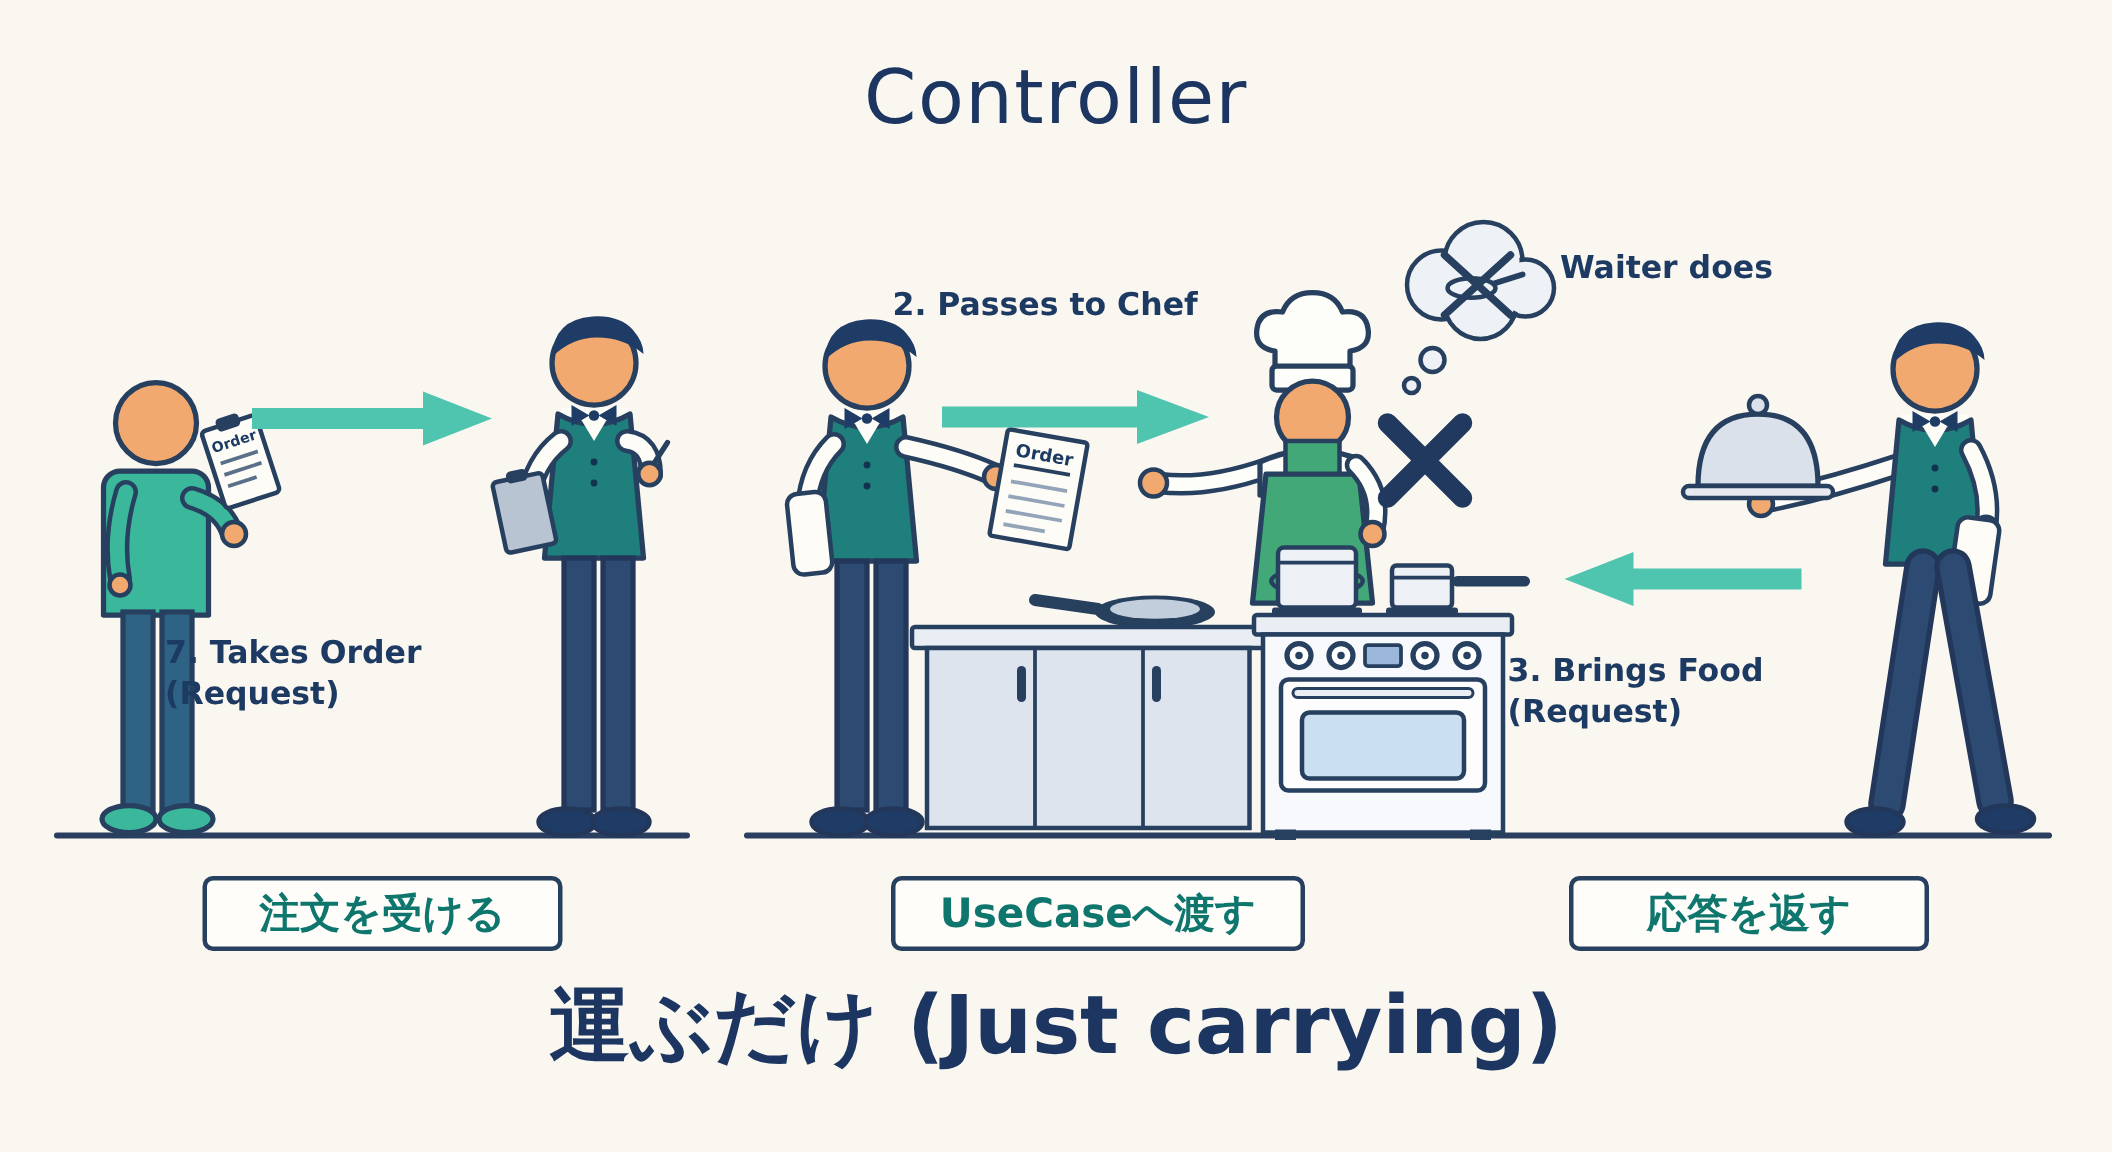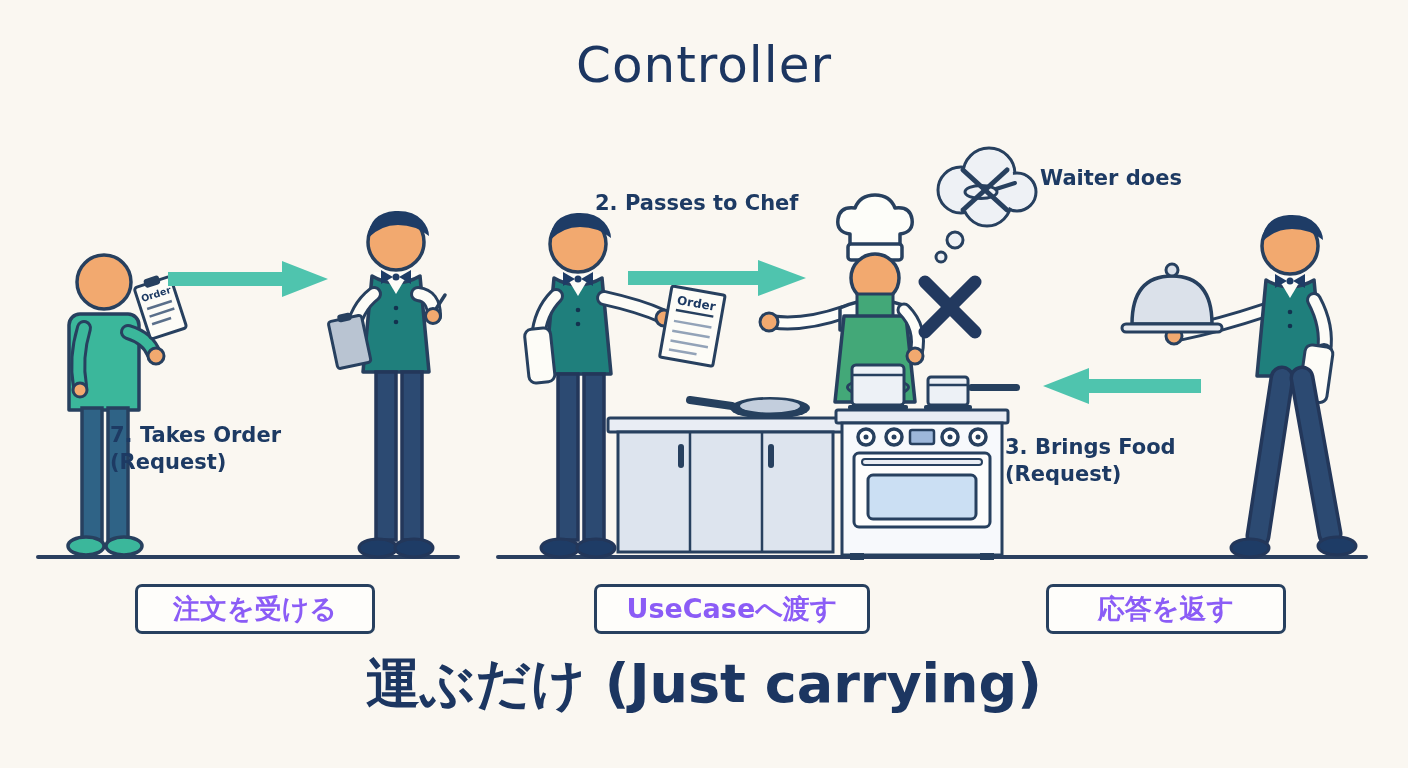--- a/index.html
+++ b/index.html
@@ -13,21 +13,21 @@
   .abs { position:absolute; }
   .title {
     top:36px; left:0; width:100%; text-align:center;
     font-size:50px; font-weight:400; letter-spacing:1px; color:#1c3661;
   }
   .step-label { font-weight:700; font-size:21px; line-height:1.3; color:#1d3a63; }
   .thought-label { text-align:left; font-weight:700; font-size:21px; line-height:1.3; color:#1d3a63; }
   .jp-box {
     border:3px solid #27405f; border-radius:7px; background:#fefdfa;
     display:flex; align-items:center; justify-content:center;
-    font-size:27px; font-weight:700; color:#8b5cf6;
+    font-size:27px; font-weight:700; color:#0f766e;
   }
   .caption {
     top:648px; left:0; width:100%; text-align:center;
     font-size:54px; font-weight:800; color:#1c3661;
   }
   .ground { background:#2a3f5f; height:4px; border-radius:2px; }
   svg { display:block; overflow:visible; }
 </style>
 </head>
 <body>

